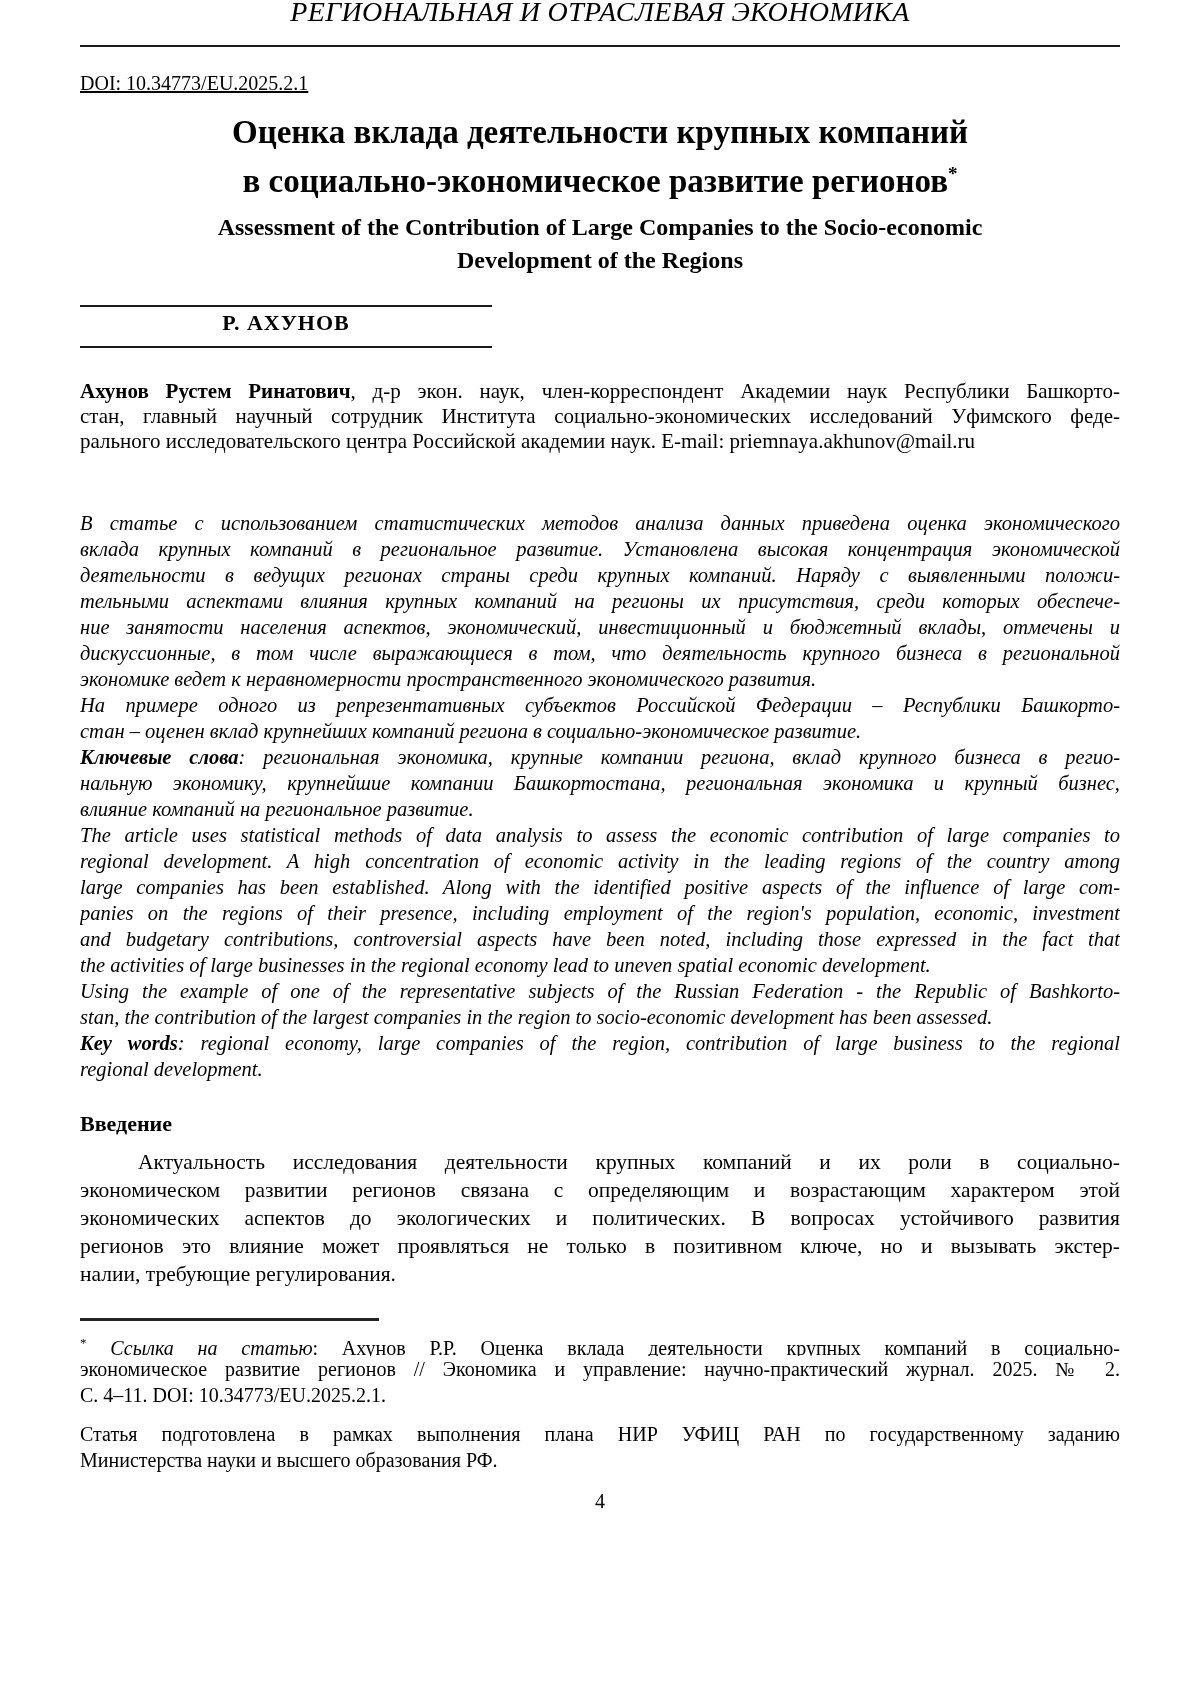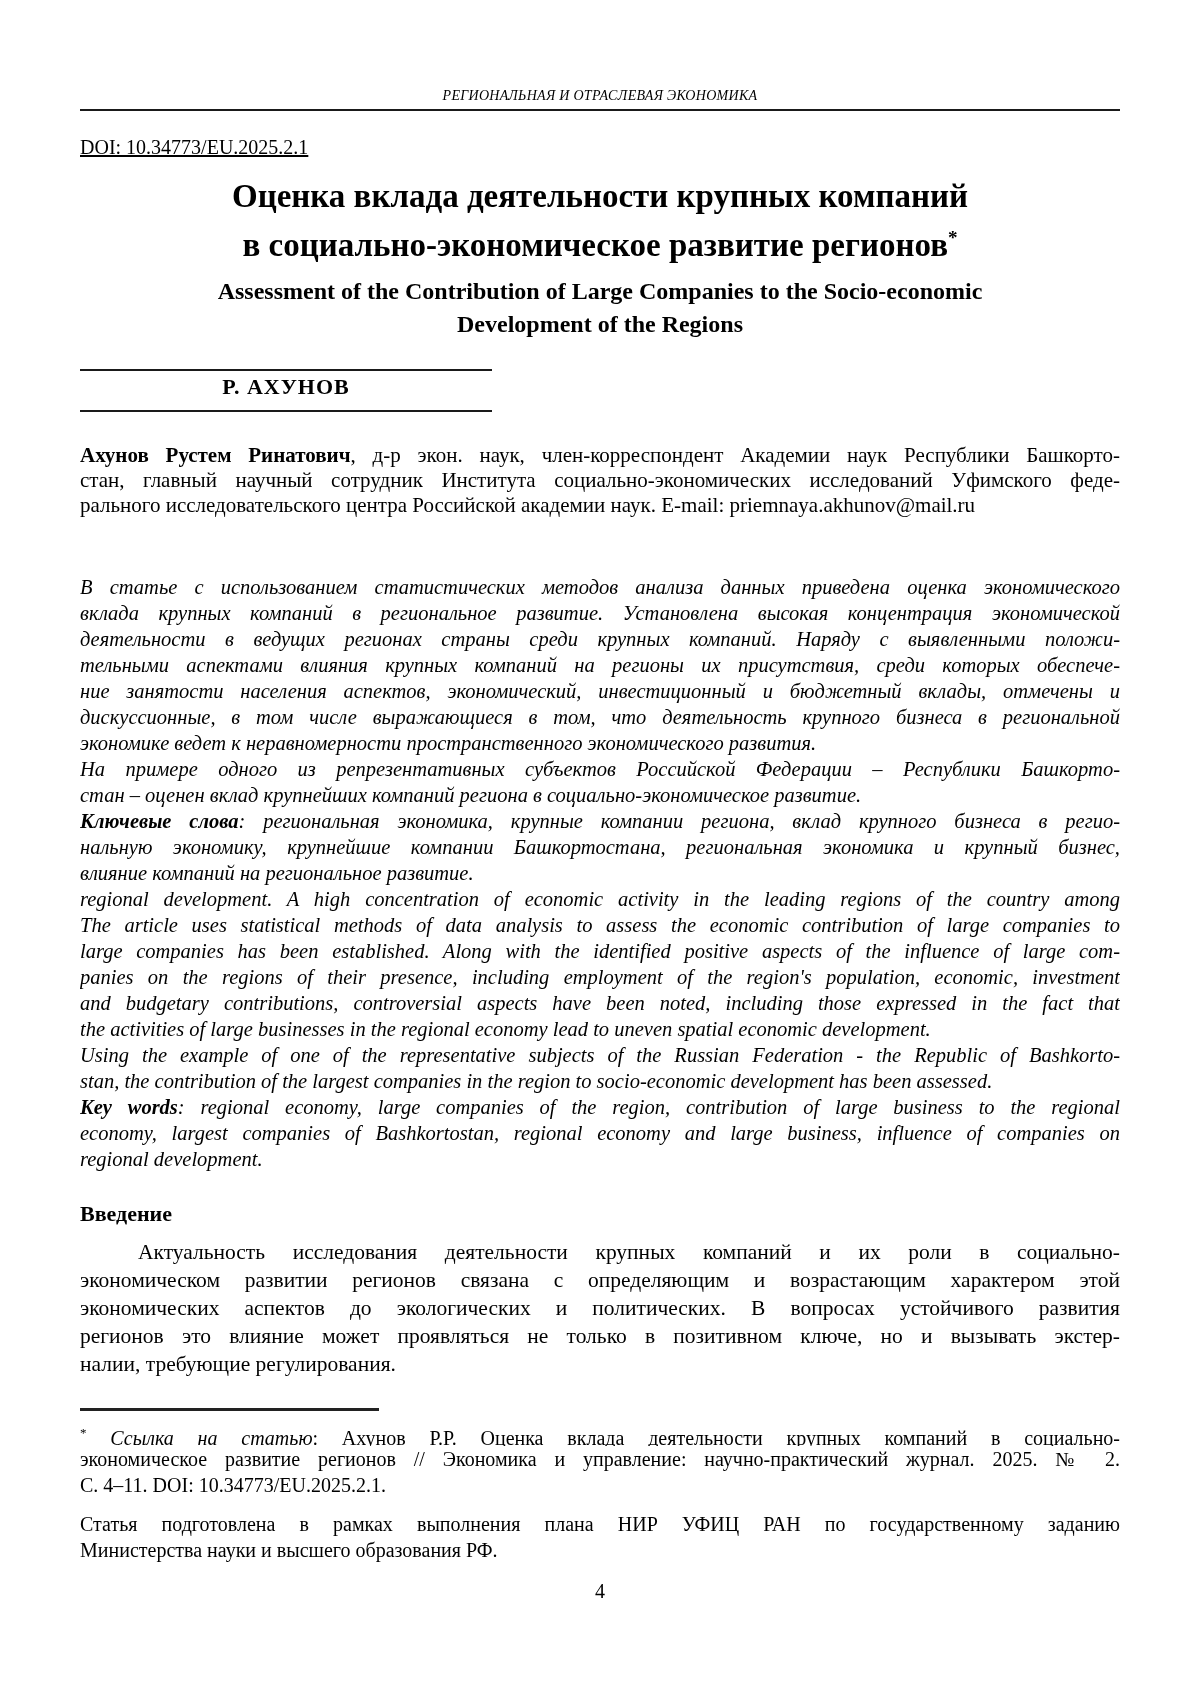--- a/index.html
+++ b/index.html
@@ -6,24 +6,24 @@
   html, body { background: #ffffff; }
   body {
     width: 1200px; height: 1698px;
     font-family: "Liberation Serif", "DejaVu Serif", serif;
     color: #000; overflow: hidden;
   }
   .content { padding: 0 80px; }
 
   
   .running-head {
-    margin-top: 84px; padding-bottom: 2px;
+    padding-bottom: 22px;
     border-bottom: 2px solid #1a1a1a;
     text-align: center; font-style: italic;
-    font-size: 14px; line-height: 23px; letter-spacing: 0.3px;
+    font-size: 28px; line-height: 23px; letter-spacing: 0.3px;
   }
   .doi { margin-top: 24px; font-size: 20px; line-height: 24px; }
   .doi .u { text-decoration: underline; }
 
   
   .title-ru { margin-top: 16px; text-align: center; font-weight: bold; font-size: 33px; line-height: 42px; }
   .title-sup { font-size: 0.58em; vertical-align: super; font-weight: bold; }
   .title-en { margin-top: 9px; text-align: center; font-weight: bold; font-size: 24px; line-height: 33px; }
   .clines > div { text-align: center; }
 
@@ -110,34 +110,33 @@
       </div>
     <div>
       <div class="jl"><b class="kw-label">Ключевые слова</b><span>: региональная экономика, крупные компании региона, вклад крупного бизнеса в регио-</span></div>
       <div class="jl">нальную экономику, крупнейшие компании Башкортостана, региональная экономика и крупный бизнес,</div>
       <div class="jl last">влияние компаний на региональное развитие.</div>
     </div>
   </div>
 
   <div class="abstract abstract-en">
     <div class="jpar">
+        <div>The article uses statistical methods of data analysis to assess the economic contribution of large companies to</div>
         <div>regional development. A high concentration of economic activity in the leading regions of the country among</div>
-        <div>The article uses statistical methods of data analysis to assess the economic contribution of large companies to</div>
         <div>large companies has been established. Along with the identified positive aspects of the influence of large com-</div>
         <div>panies on the regions of their presence, including employment of the region's population, economic, investment</div>
         <div>and budgetary contributions, controversial aspects have been noted, including those expressed in the fact that</div>
         <div>the activities of large businesses in the regional economy lead to uneven spatial economic development.</div>
       </div>
     <div class="jpar">
         <div>Using the example of one of the representative subjects of the Russian Federation - the Republic of Bashkorto-</div>
         <div>stan, the contribution of the largest companies in the region to socio-economic development has been assessed.</div>
       </div>
     <div>
       <div class="jl"><b class="kw-label">Key words</b><span>: regional economy, large companies of the region, contribution of large business to the regional</span></div>
-      <div class="jl">economy, largest companies of Bashkortostan, regional economy and large business, influence of companies on</div>
       <div class="jl last">regional development.</div>
     </div>
   </div>
 
   <div class="sec-heading">Введение</div>
 
   <div class="intro jpar">
       <div>Актуальность исследования деятельности крупных компаний и их роли в социально-</div>
       <div>экономическом развитии регионов связана с определяющим и возрастающим характером этой</div>
       <div>экономических аспектов до экологических и политических. В вопросах устойчивого развития</div>

